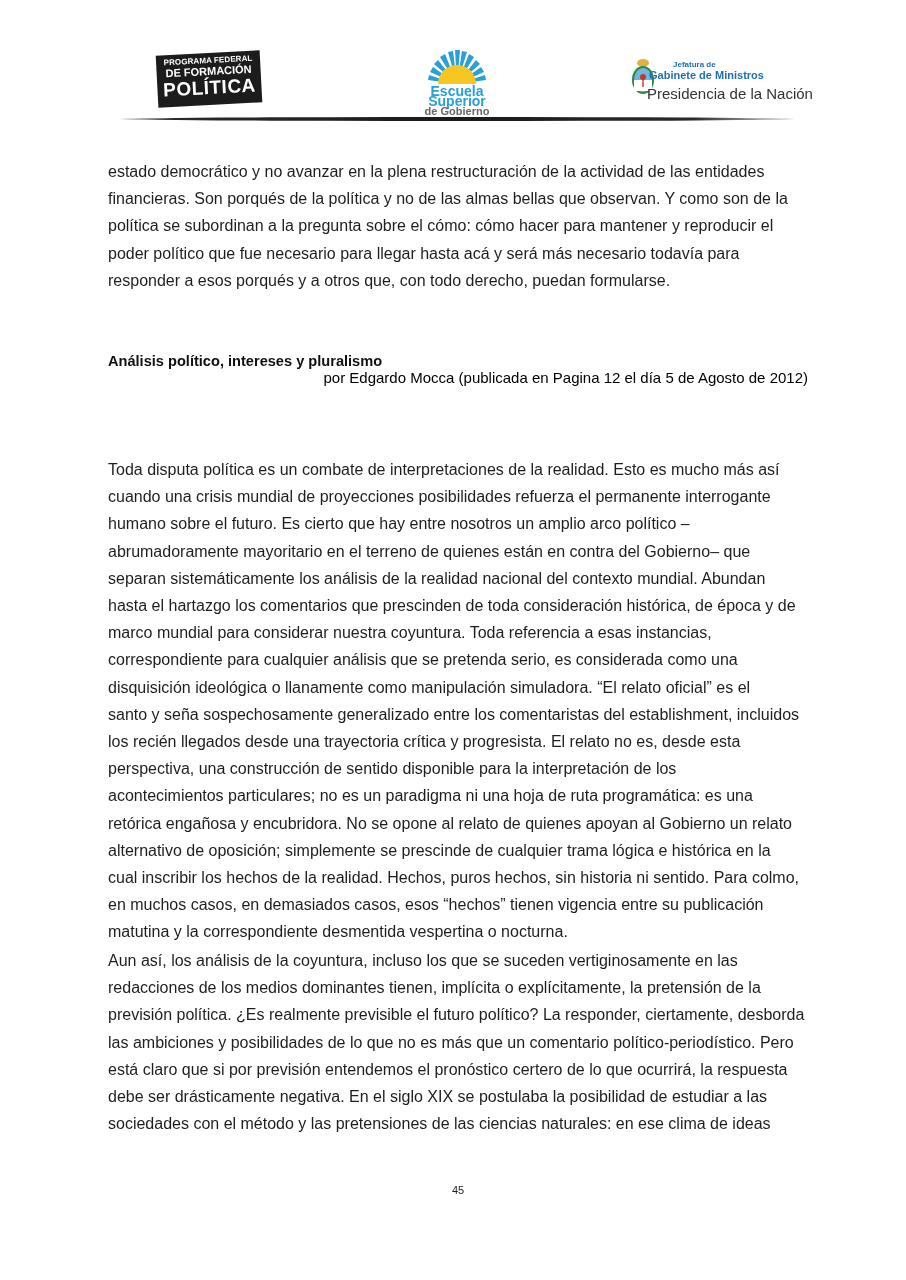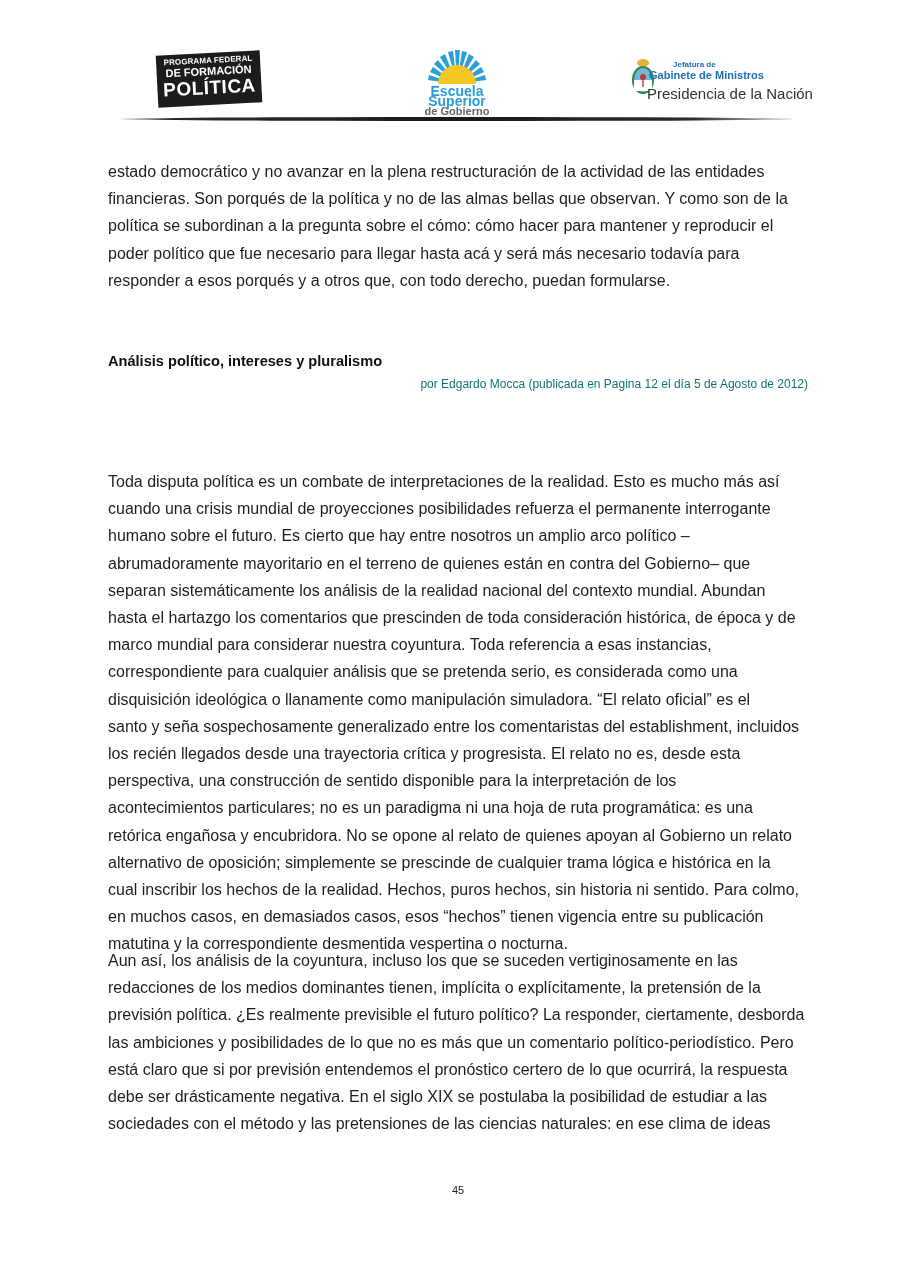--- a/index.html
+++ b/index.html
@@ -21,22 +21,22 @@
     .logo-gm .t1 { position: absolute; left: 43px; top: 2px; font-size: 8px; color: #1e6fb8; font-weight: bold; }
     .logo-gm .t2 { position: absolute; left: 19px; top: 11px; font-size: 11px; color: #1e6fb8; font-weight: bold; white-space: nowrap; }
     .logo-gm .t3 { position: absolute; left: 17px; top: 27px; font-size: 15px; color: #333; white-space: nowrap; }
 
     .rule { position: absolute; left: 120px; top: 117px; width: 674px; height: 4px; background: linear-gradient(90deg, rgba(40,40,40,0.2) 0%, #2a2a2a 8%, #1a1a1a 50%, #2a2a2a 85%, rgba(40,40,40,0.2) 100%); border-radius: 50%; }
 
     .body-text { position: absolute; left: 108px; width: 700px; font-size: 16px; line-height: 27.2px; color: #1e1e1e; }
     .body-text p { margin: 0; }
     .p1 { top: 158px; }
     .heading { position: absolute; left: 108px; top: 341px; font-size: 14.6px; font-weight: bold; color: #111; margin-top: 12px; }
-    .byline { position: absolute; right: 98px; top: 377px; font-size: 12px; color: #0f766e; white-space: nowrap; }
-    .p2 { top: 468px; }
+    .byline { position: absolute; right: 98px; top: 369px; font-size: 15px; color: #000000; white-space: nowrap; }
+    .p2 { top: 456px; }
     .p3 { top: 947px; }
     .page-num { position: absolute; left: 0; width: 916px; top: 1184px; text-align: center; font-size: 11px; color: #222; }
   </style>
 </head>
 <body>
 
 <div class="header">
   <div class="logo-pff">
     <span class="l1">PROGRAMA FEDERAL</span>
     <span class="l2">DE FORMACIÓN</span>

